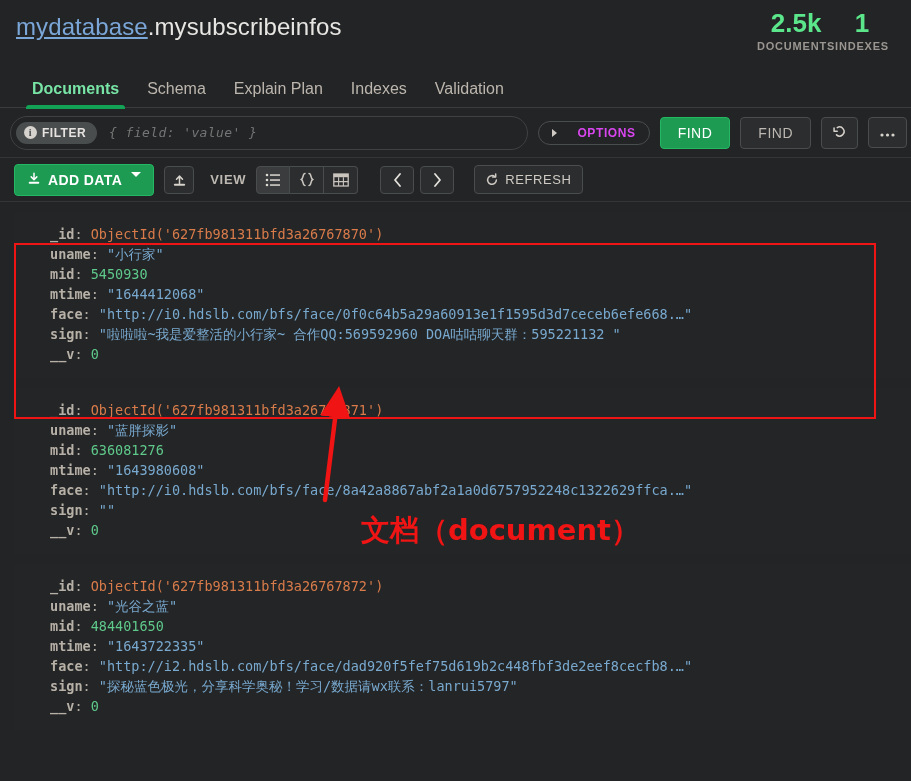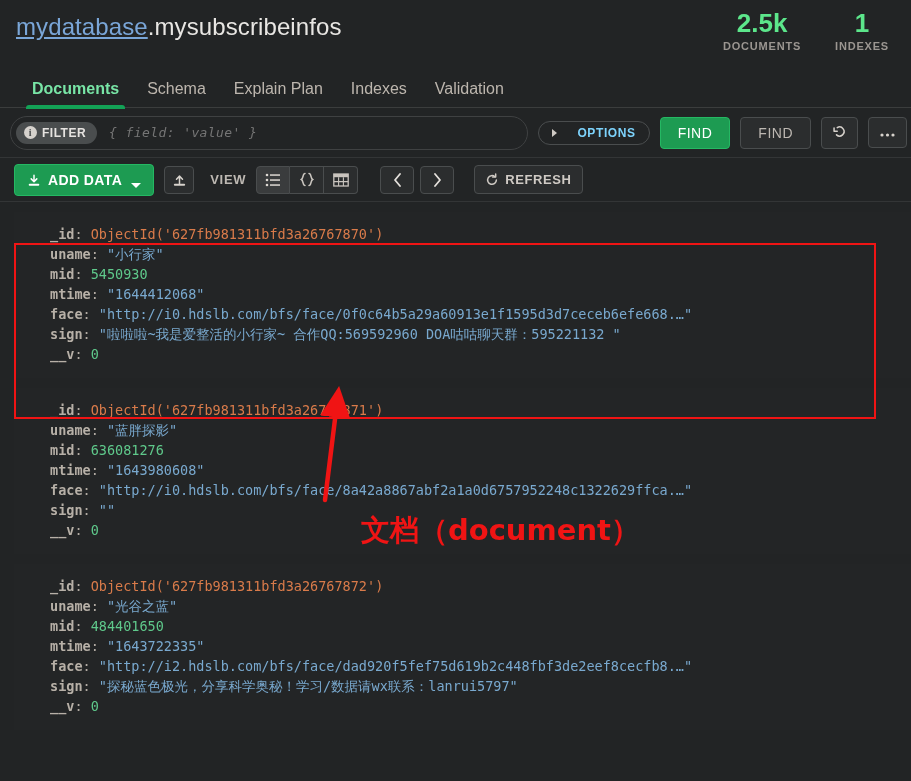--- a/index.html
+++ b/index.html
@@ -12,21 +12,21 @@
   .app { position: relative; width: 911px; height: 781px; background: #222425; }
 
   
   .ns-header {
     display: flex; align-items: flex-start;
     padding: 8px 16px 0 16px; height: 62px;
   }
   .ns-title { font-size: 24px; color: #e8e6e3; letter-spacing: .1px; padding-top: 5px; white-space: nowrap; }
   .ns-title .db { color: #7aa6d8; text-decoration: underline; cursor: pointer; }
   .ns-title .coll { color: #e8e6e3; }
-  .stats { margin-left: auto; display: flex; gap: 34px; padding-right: 6px; padding-top: 2px; }
+  .stats { margin-left: auto; display: flex; padding-right: 6px; padding-top: 2px; }
   .stat { text-align: center; }
   .stat .num { font-size: 26px; font-weight: bold; color: #5ce68b; line-height: 1.05; }
   .stat .lbl { font-size: 11px; font-weight: bold; letter-spacing: .8px; color: #9b9691; margin-top: 3px; }
 
   
   .tabbar { display: flex; align-items: flex-end; height: 46px; padding: 0 0 0 18px; position: relative; }
   .tabbar::after {
     content:""; position:absolute; left:0; right:0; bottom:0; height:1px; background:#3b3d3d;
   }
   .tab {
@@ -60,38 +60,38 @@
     justify-content: center; font-family: "Liberation Serif", serif; line-height: 1;
   }
   .filter-input {
     flex: 1; background: transparent; border: 0; outline: none;
     font-family: "DejaVu Sans Mono", monospace; font-size: 13px; color: #8e8a86;
     font-style: italic; letter-spacing: .4px;
   }
   .options-btn {
     display: inline-flex; align-items: center; gap: 20px;
     border: 1px solid #4a4d4e; border-radius: 14px; padding: 4px 13px;
-    font-size: 12px; font-weight: bold; letter-spacing: .6px; color: #7dd3fc; cursor: pointer;
+    font-size: 12px; font-weight: bold; letter-spacing: .6px; color: #d946ef; cursor: pointer;
   }
   .caret-r { width:0;height:0;border-left:5px solid #cfcac4;border-top:4px solid transparent;border-bottom:4px solid transparent; }
   .btn {
     border: 1px solid #4a4d4e; border-radius: 4px; background: #2b2d2e;
     color: #bdb8b2; font-size: 14px; font-weight: normal; letter-spacing: .5px;
     padding: 7px 17px; cursor: pointer; white-space: nowrap;
   }
   .btn.primary { background: #1d9b52; border-color: #25b863; color: #fff; }
   .btn.icon { padding: 6px 10px; font-size: 15px; color: #d7d2cc; }
 
   
   .toolbar {
     display: flex; align-items: center; gap: 10px; height: 44px;
     padding: 0 4px 0 14px; border-bottom: 1px solid #333536;
   }
   .adddata {
-    display: inline-flex; align-items: flex-end; gap: 7px;
+    display: inline-flex; align-items: flex-start; gap: 7px;
     background: #1d9b52; border: 1px solid #25b863; border-radius: 4px;
     color: #fff; font-size: 14px; font-weight: bold; letter-spacing: .4px;
     padding: 7px 12px; cursor: pointer;
   }
   .caret-d { width:0;height:0;border-top:5px solid #fff;border-left:5px solid transparent;border-right:5px solid transparent; margin-left:2px;}
   .sq-btn {
     width: 30px; height: 28px; border: 1px solid #4a4d4e; border-radius: 4px;
     background: #2b2d2e; display: inline-flex; align-items: center; justify-content: center;
     cursor: pointer;
   }
@@ -107,21 +107,21 @@
   .disp { margin-left: 22px; font-size: 15px; color: #cac5bf; white-space: nowrap; }
   .disp b { color: #efece8; }
   .pager { display: flex; gap: 6px; margin-left: 12px; }
   .pg {
     width: 34px; height: 28px; border: 1px solid #4a4d4e; border-radius: 4px; background: #2b2d2e;
     display: flex; align-items: center; justify-content: center; color: #e4e0db; font-size: 15px; cursor: pointer;
   }
   .refresh {
     display: inline-flex; align-items: center; gap: 6px; margin-left: 10px;
     border: 1px solid #4a4d4e; border-radius: 4px; background: #2b2d2e;
-    color: #cfcac4; font-size: 13px; font-weight: bold; letter-spacing: .6px;
+    color: #cfcac4; font-size: 13px; font-weight: normal; letter-spacing: .6px;
     padding: 6px 10px; cursor: pointer; white-space: nowrap;
   }
 
   
   .doclist { padding: 10px 0 0 0; }
   .doc {
     background: #232526; margin: 0 0 10px 14px; padding: 12px 0 14px 0;
     position: relative;
   }
   .doc .fields { padding-left: 36px; }

